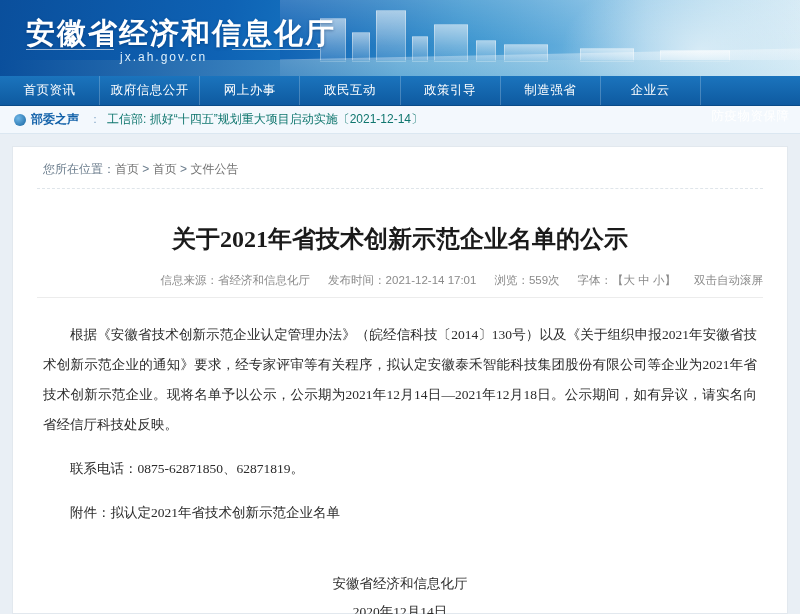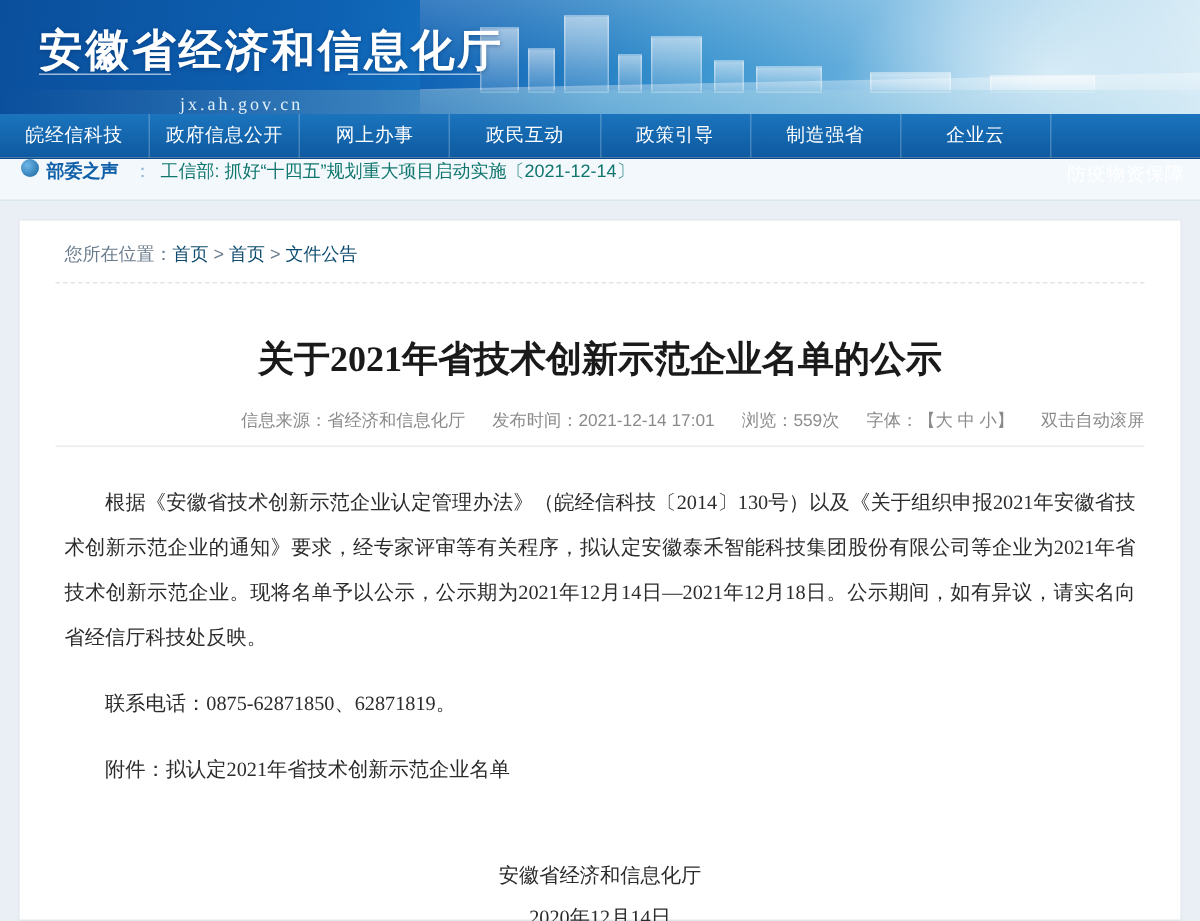--- a/index.html
+++ b/index.html
@@ -47,23 +47,23 @@
     transform: skewY(-1.2deg);
   }
   .banner-title {
     position: absolute; left: 26px; top: 14px;
     font-size: 29px; font-weight: bold; color: #ffffff;
     letter-spacing: 2px;
     text-shadow: 0 1px 3px rgba(0,40,90,0.45);
     font-family: "Liberation Serif", serif;
   }
   .banner-url {
-    position: absolute; left: 120px; top: 62px;
+    position: absolute; left: 120px; top: 50px;
     font-size: 12px; color: #dff0fb; letter-spacing: 2px;
-    font-family: Liberation Serif, serif;
+    font-family: Liberation Sans, sans-serif;
   }
   .banner-rule {
     position: absolute; left: 26px; top: 49px; width: 88px; height: 1px;
     background: rgba(255,255,255,0.6);
   }
   .banner-rule2 {
     position: absolute; left: 232px; top: 49px; width: 88px; height: 1px;
     background: rgba(255,255,255,0.6);
   }
 
@@ -79,21 +79,21 @@
     display: flex; align-items: center; justify-content: center;
     color: #fff; font-size: 12.5px;
     border-right: 1px solid rgba(255,255,255,0.22);
     cursor: pointer;
     letter-spacing: 0.5px;
   }
   .nav-item:last-child { border-right: none; margin-top: 40px; }
 
   
   .notice {
-    display: flex; 
+    display: flex; align-items: center;
     height: 28px;
     background: #f3f8fd;
     border-bottom: 1px solid #dbe7f1;
     padding: 0 14px;
     font-size: 12px;
   }
   .notice-ico {
     width: 12px; height: 12px; margin-right: 5px;
     border-radius: 50%;
     background: radial-gradient(circle at 35% 35%, #6fb7e8, #15639f);
@@ -115,21 +115,21 @@
     height: 100%;
     padding: 0 24px;
     position: relative;
   }
 
   .crumb {
     font-size: 12px; color: #6a7c8c;
     padding: 14px 6px 10px 6px;
     border-bottom: 1px dashed #dfe5ea;
   }
-  .crumb a { color: #0c4a6e; text-decoration: none; }
+  .crumb a { color: #737373; text-decoration: none; }
 
   .doc-title {
     text-align: center;
     font-size: 24px;
     font-weight: bold;
     color: #1a1a1a;
     padding: 34px 30px 18px 30px;
     font-family: "Liberation Serif", serif;
   }
 
@@ -180,21 +180,21 @@
     <div class="road"></div>
   </div>
   <div class="ground"></div>
   <div class="banner-title">安徽省经济和信息化厅</div>
   <div class="banner-rule"></div>
   <div class="banner-rule2"></div>
   <div class="banner-url">jx.ah.gov.cn</div>
 </div>
 
 <div class="nav">
-  <div class="nav-item">皖经信科技</div>
+  <div class="nav-item">首页资讯</div>
   <div class="nav-item">政府信息公开</div>
   <div class="nav-item">网上办事</div>
   <div class="nav-item">政民互动</div>
   <div class="nav-item">政策引导</div>
   <div class="nav-item">制造强省</div>
   <div class="nav-item">企业云</div>
   <div class="nav-item">防疫物资保障</div>
 </div>
 
 <div class="notice">

